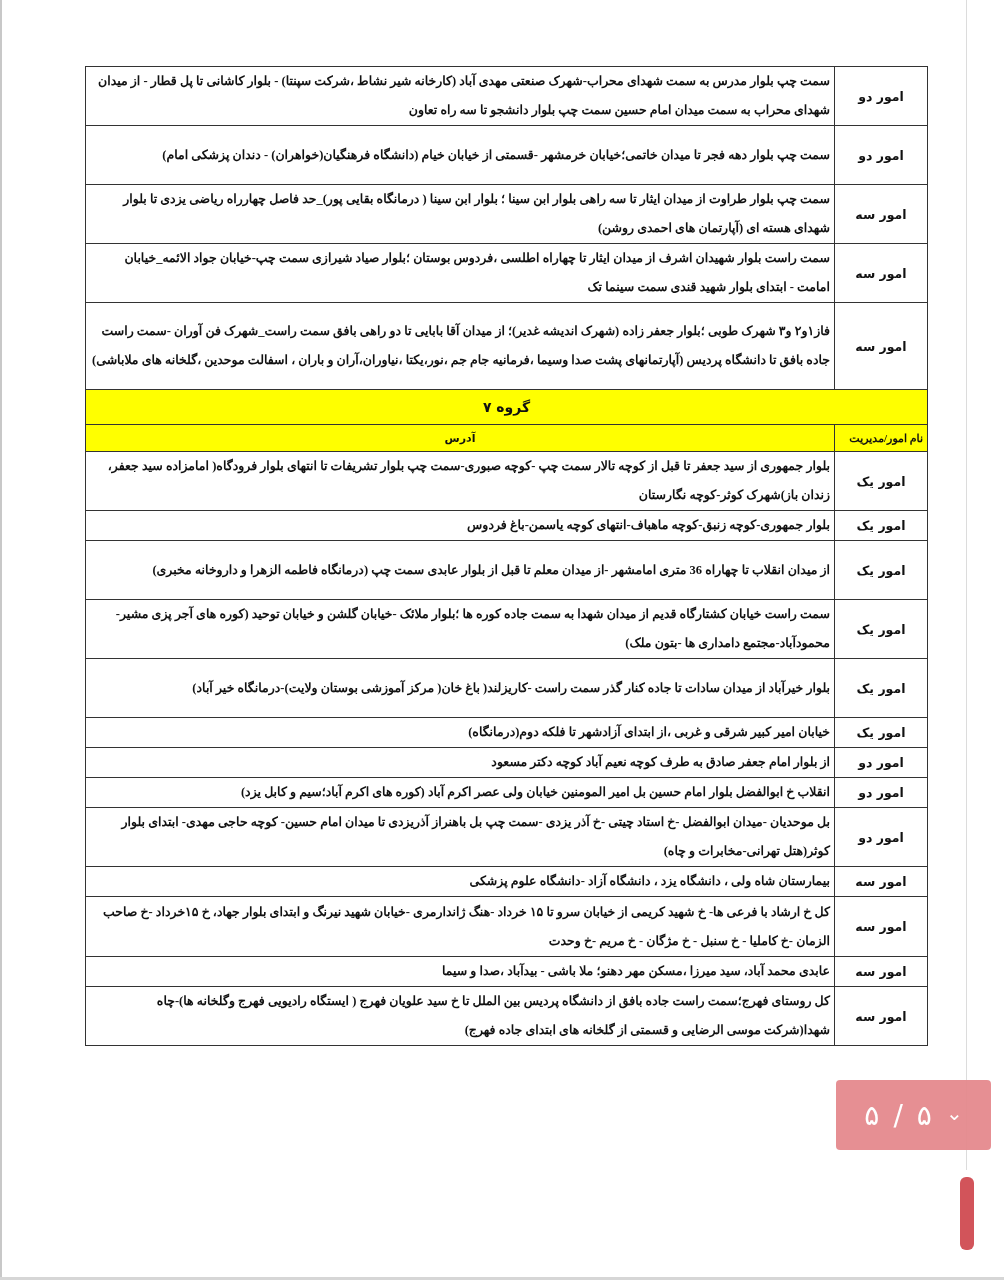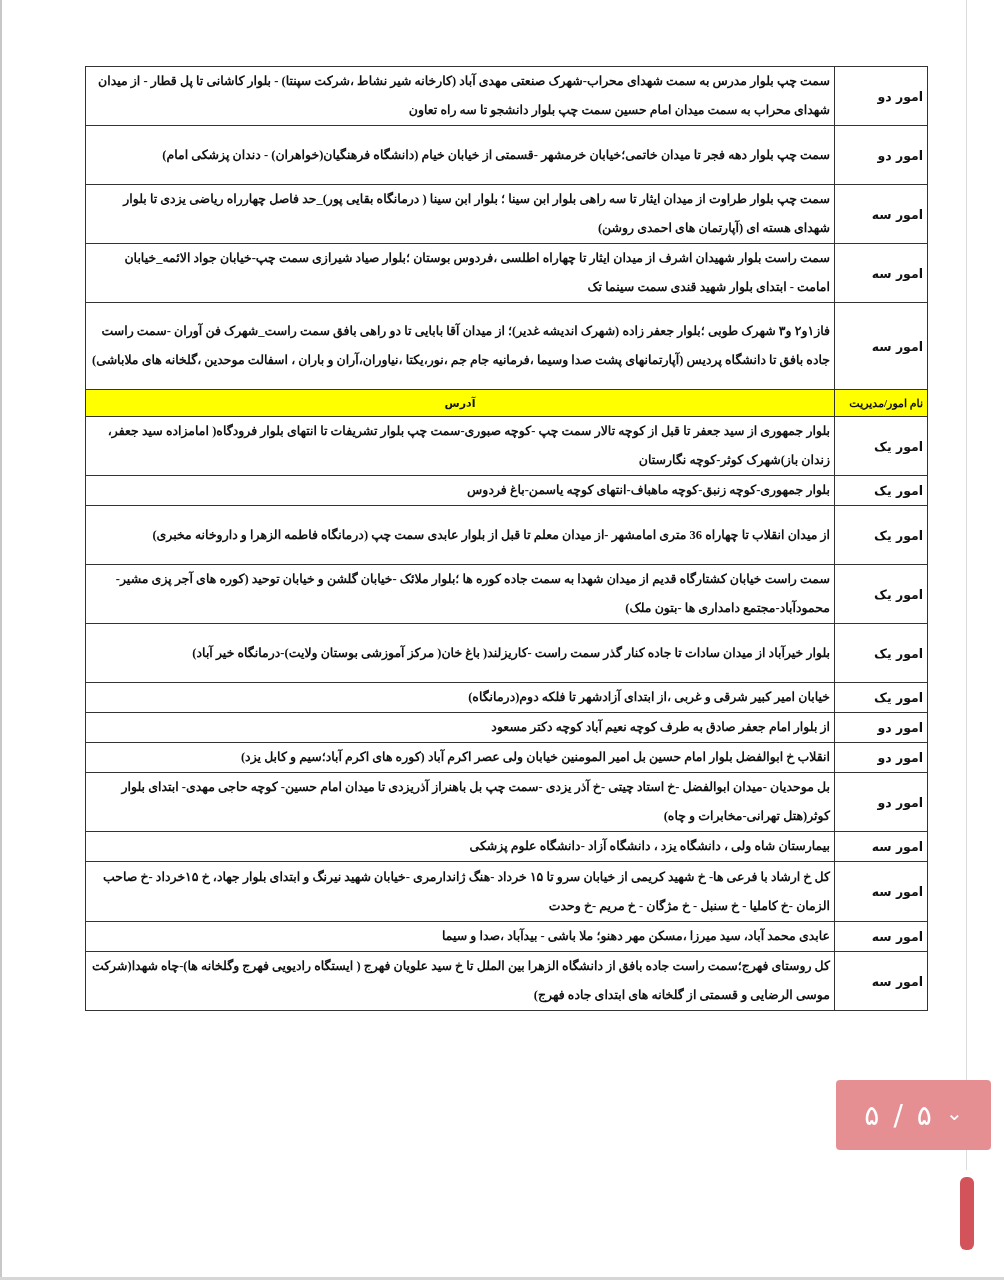--- a/index.html
+++ b/index.html
@@ -12,21 +12,21 @@
   .page-edge-bottom { position: absolute; left: 0; bottom: 0; width: 1004px; height: 3px; background: #d6d6d6; }
   .scroll-track { position: absolute; left: 966px; top: 0; width: 1px; height: 1170px; background: #dcdcdc; }
   .doc-table {
     position: absolute; left: 85px; top: 66px; width: 843px;
     border-collapse: collapse; direction: rtl;
     font-family: "DejaVu Sans", sans-serif; font-weight: bold; color: #111;
   }
   .doc-table td {
     border: 1.5px solid #333; padding: 0 4px; vertical-align: middle;
   }
-  .doc-table td.unit { width: 84px; text-align: right; font-size: 12.5px; }
+  .doc-table td.unit { width: 84px; text-align: center; font-size: 12.5px; }
   .doc-table td.addr { text-align: right; font-size: 12.5px; line-height: 29px; font-family: Liberation Serif, serif; }
   .doc-table tr.group-title td {
     background: #ffff00; text-align: center; font-size: 14px; height: 34px;
   }
   .doc-table tr.col-header td { background: #ffff00; height: 26px; font-size: 11px; }
   .doc-table tr.col-header td.hdr-addr { text-align: center; }
   .doc-table tr.col-header td.hdr-unit { text-align: right; font-family: Liberation Serif, serif; }
   .page-indicator {
     position: absolute; left: 836px; top: 1080px; width: 155px; height: 70px;
     background: #e58a8e; border-radius: 4px; opacity: 0.95;
@@ -61,20 +61,23 @@
     </tr>
     <tr style="height:58px">
       <td class="unit">امور سه</td>
       <td class="addr">سمت راست بلوار شهیدان اشرف از میدان ایثار تا چهاراه اطلسی ،فردوس بوستان ؛بلوار صیاد شیرازی سمت چپ-خیابان جواد الائمه_خیابان امامت - ابتدای بلوار شهید قندی سمت سینما تک</td>
     </tr>
     <tr style="height:87px">
       <td class="unit">امور سه</td>
       <td class="addr">فاز۱و۲ و۳ شهرک طوبی ؛بلوار جعفر زاده (شهرک اندیشه غدیر)؛ از میدان آقا بابایی تا دو راهی بافق سمت راست_شهرک فن آوران -سمت راست جاده بافق تا دانشگاه پردیس (آپارتمانهای پشت صدا وسیما ،فرمانیه جام جم ،نور،یکتا ،نیاوران،آران و باران ، اسفالت موحدین ،گلخانه های ملاباشی)</td>
     </tr>
 
+    <tr class="group-title">
+      <td colspan="2">گروه ۷</td>
+    </tr>
     <tr class="col-header">
       <td class="unit hdr-unit">نام امور/مدیریت</td>
       <td class="hdr-addr">آدرس</td>
     </tr>
 
     <tr style="height:57px">
       <td class="unit">امور یک</td>
       <td class="addr">بلوار جمهوری از سید جعفر تا قبل از کوچه تالار سمت چپ -کوچه صبوری-سمت چپ بلوار تشریفات تا انتهای بلوار فرودگاه( امامزاده سید جعفر، زندان باز)شهرک کوثر-کوچه نگارستان</td>
     </tr>
     <tr style="height:28px">
@@ -116,21 +119,21 @@
     <tr style="height:60px">
       <td class="unit">امور سه</td>
       <td class="addr">کل خ ارشاد با فرعی ها- خ شهید کریمی از خیابان سرو تا ۱۵ خرداد -هنگ ژاندارمری -خیابان شهید نیرنگ و ابتدای بلوار جهاد، خ ۱۵خرداد -خ صاحب الزمان -خ کاملیا - خ سنبل - خ مژگان - خ مریم -خ وحدت</td>
     </tr>
     <tr style="height:30px">
       <td class="unit">امور سه</td>
       <td class="addr">عابدی محمد آباد، سید میرزا ،مسکن مهر دهنو؛ ملا باشی - بیدآباد ،صدا و سیما</td>
     </tr>
     <tr style="height:59px">
       <td class="unit">امور سه</td>
-      <td class="addr">کل روستای فهرج؛سمت راست جاده بافق از دانشگاه الزهرا بین الملل تا خ سید علویان فهرج ( ایستگاه رادیویی فهرج وگلخانه ها)-چاه شهدا(شرکت موسی الرضایی و قسمتی از گلخانه های ابتدای جاده فهرج)</td>
+      <td class="addr">کل روستای فهرج؛سمت راست جاده بافق از دانشگاه پردیس بین الملل تا خ سید علویان فهرج ( ایستگاه رادیویی فهرج وگلخانه ها)-چاه شهدا(شرکت موسی الرضایی و قسمتی از گلخانه های ابتدای جاده فهرج)</td>
     </tr>
   </tbody>
 </table>
 
 <div class="page-indicator">
   <span>۵</span>
   <span>/</span>
   <span>۵</span>
   <span class="chev">⌄</span>
 </div>

